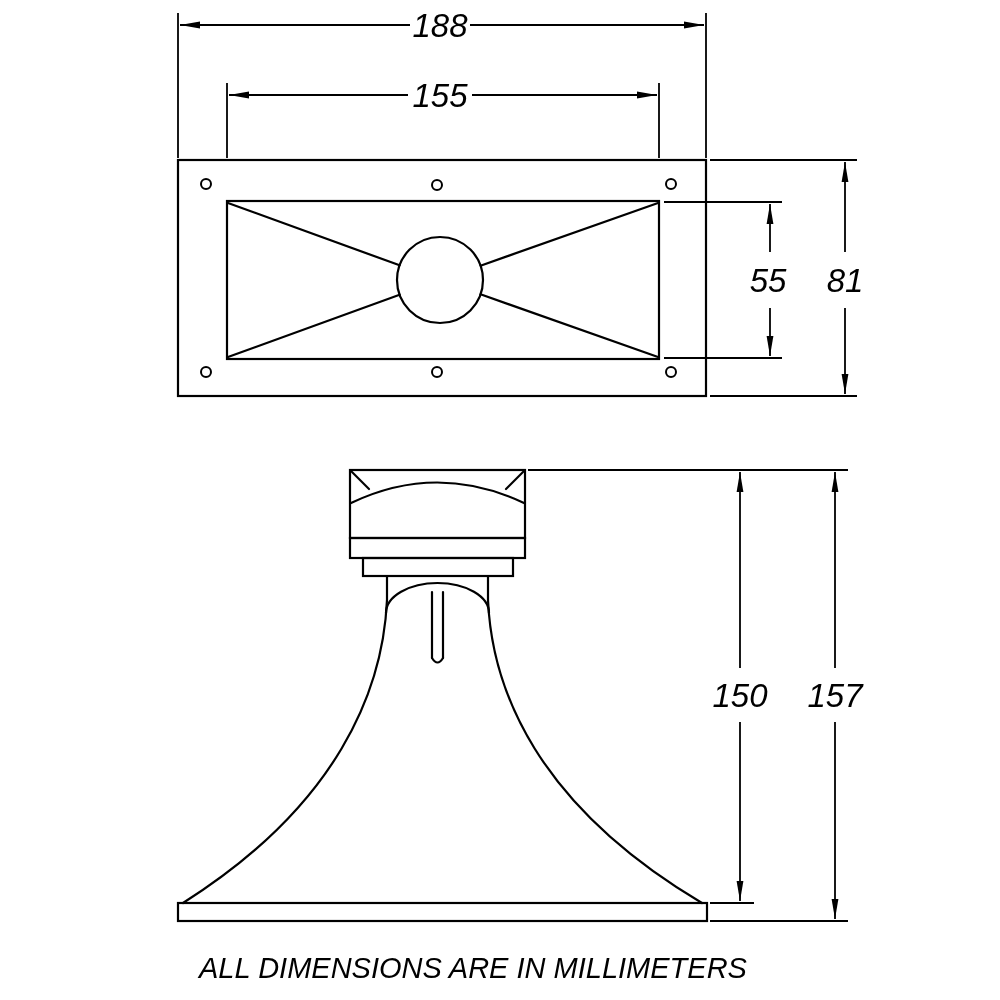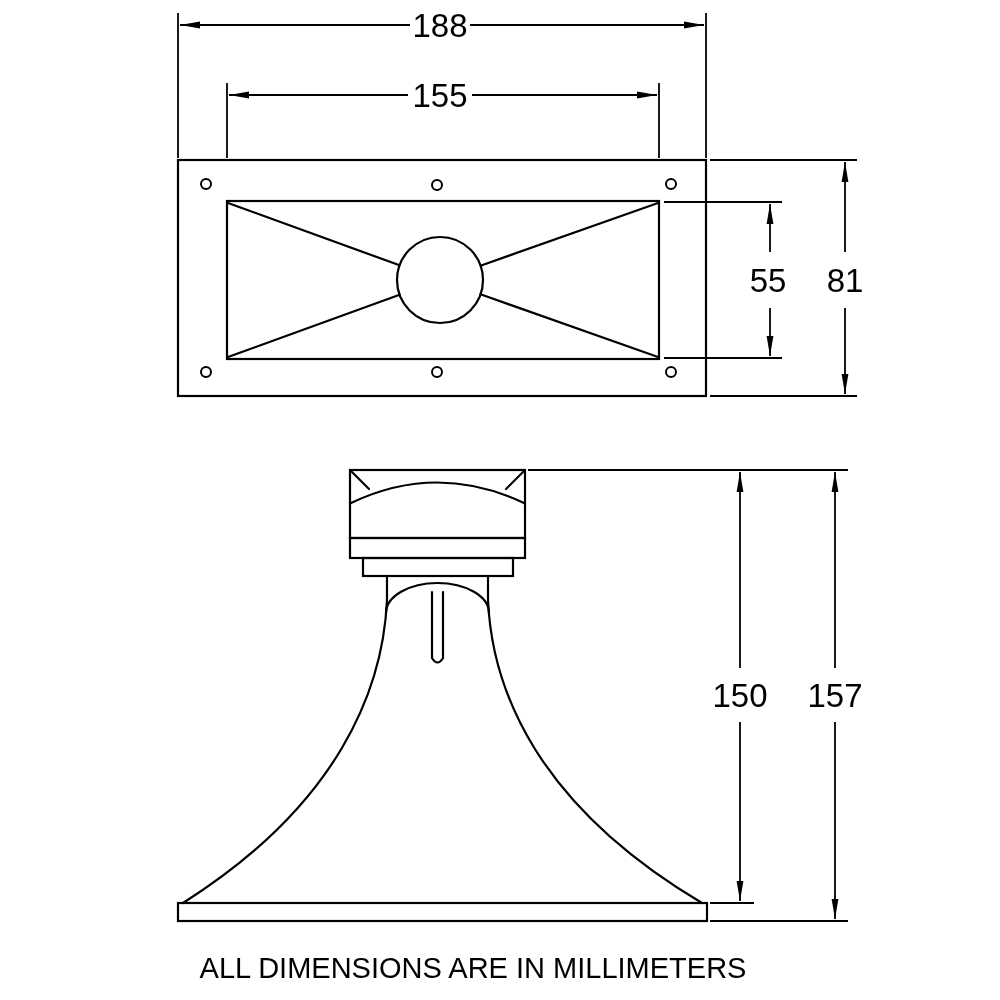--- a/index.html
+++ b/index.html
@@ -6,20 +6,21 @@
     margin: 0;
     padding: 0;
     background: #ffffff;
   }
   .stage {
     position: relative;
     width: 1000px;
     height: 1000px;
     background: #ffffff;
     overflow: hidden;
+    font-style: italic;
   }
   svg { display: block; }
   .object-line {
     stroke: #000000;
     stroke-width: 2.2;
     fill: none;
     stroke-linecap: round;
   }
   .thin-line {
     stroke: #000000;

